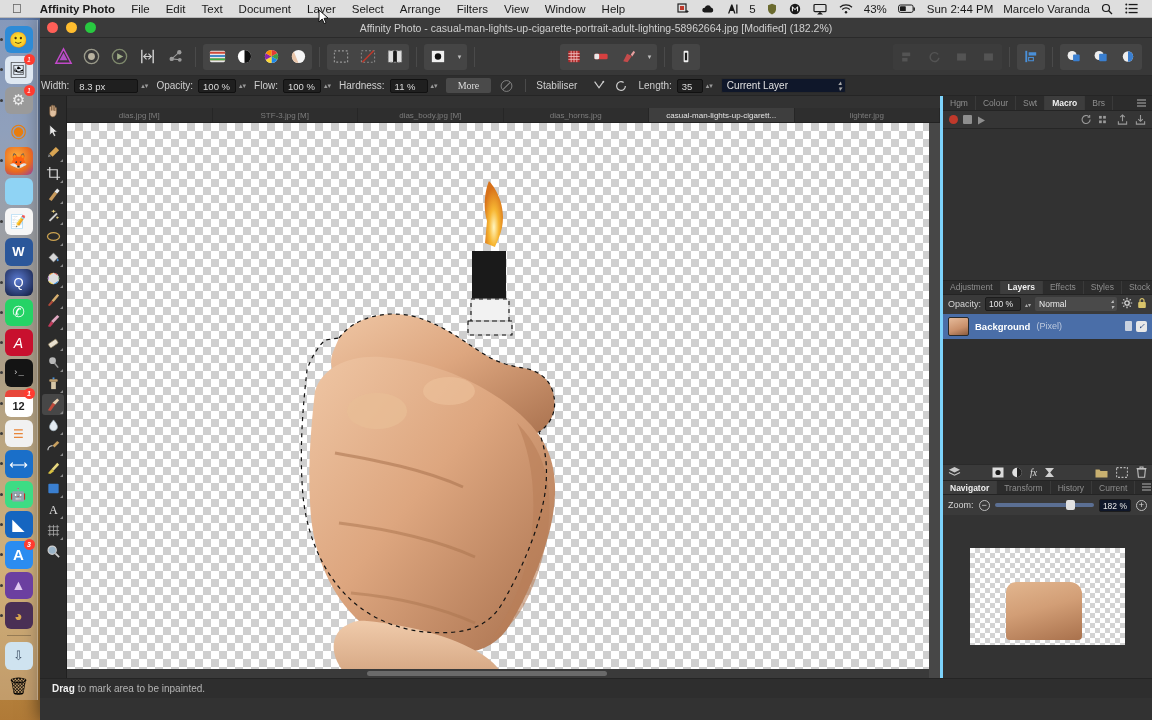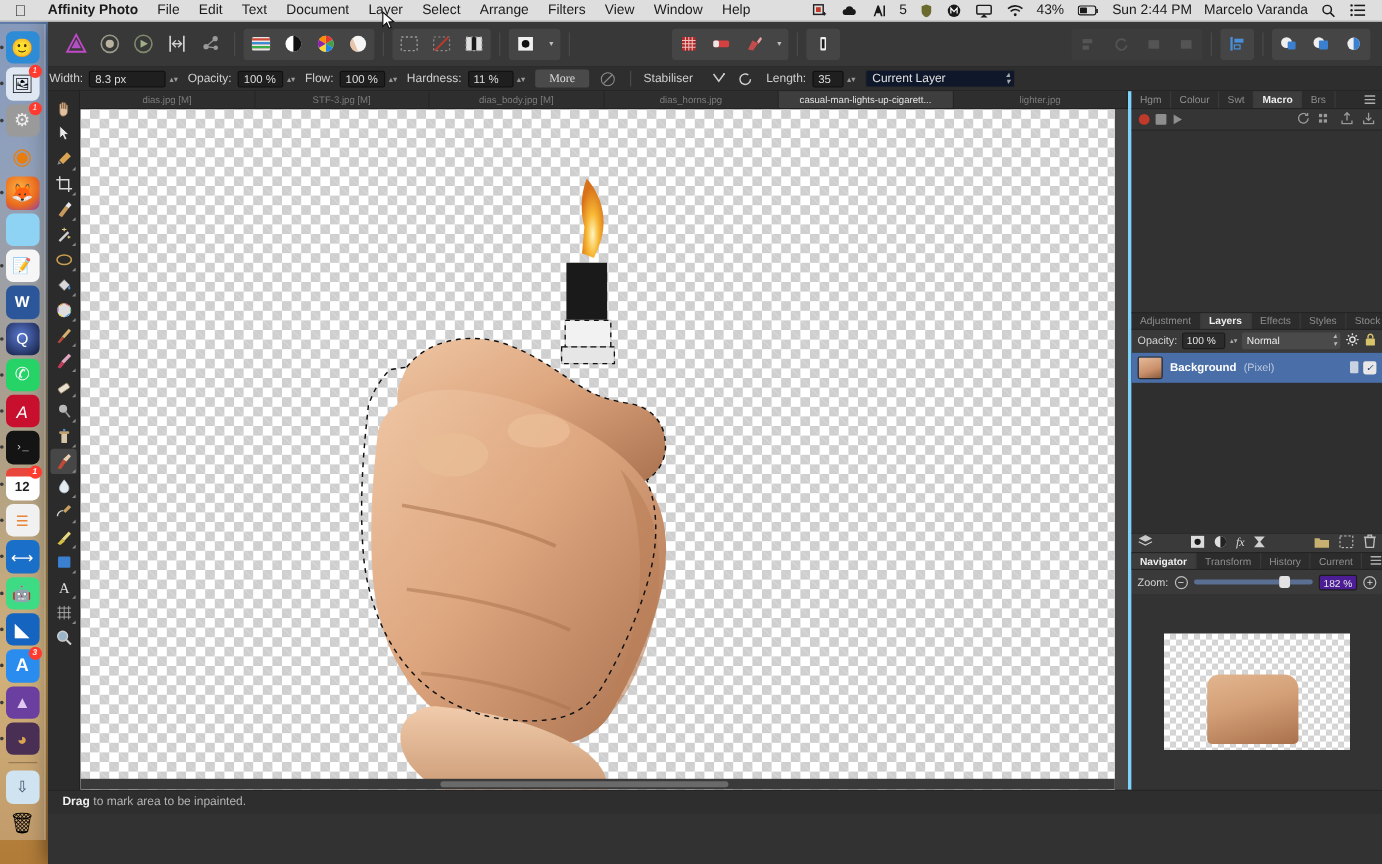--- a/index.html
+++ b/index.html
@@ -103,21 +103,21 @@
   .toolrail {
     width: 27px; background: #2b2b2b; border-right: 1px solid #202020;
     display: flex; flex-direction: column; align-items: center;
     padding-top: 4px; gap: 0px;
   }
   .tool { width: 22px; height: 21px; display:flex;align-items:center;justify-content:center; position:relative;}
   .tool .tri { position:absolute; right:1px; bottom:1px; width:0;height:0;
     border-left:3px solid transparent;border-bottom:3px solid #8a8a8a;}
 
   
-  .center { flex: 1; display: flex; flex-direction: column; background: #3c3c3c; }
+  .center { flex: 1; display: flex; flex-direction: column; background: #3c3c3c; margin-top: 12px; }
   .doctabs {
     height: 15px; background: #2e2e2e; display: flex; align-items: stretch;
     border-bottom: 1px solid #222;
   }
   .dtab {
     flex: 1; display:flex;align-items:center;justify-content:center;
     font-size: 8px; color: #7d7d7d; border-right: 1px solid #262626;
     overflow:hidden; white-space:nowrap;
   }
   .dtab.active { background: #3e3e3e; color: #e4e4e4; }
@@ -191,21 +191,21 @@
   .ltb-right{margin-left:auto;display:flex;gap:8px;align-items:center;}
 
   .navhdr{height:15px;background:#2c2c2c;display:flex;align-items:stretch;
     font-size:8.5px;color:#8e8e8e;border-top:1px solid #242424;border-bottom:1px solid #242424;}
   .zoomrow{height:20px;background:#3a3a3a;display:flex;align-items:center;
     padding:0 5px;gap:5px;font-size:9px;color:#d5d5d5;}
   .circ{width:11px;height:11px;border-radius:50%;border:1px solid #bdbdbd;
     display:flex;align-items:center;justify-content:center;font-size:9px;color:#ddd;line-height:9px;}
   .slider{flex:1;height:4px;background:#5b6f93;border-radius:2px;position:relative;}
   .slider .knob{position:absolute;left:72%;top:-3px;width:9px;height:10px;border-radius:2px;background:#e2e2e2;}
-  .zoomval{background:#4c1d95;border:1px solid #1c1c1c;border-radius:2px;height:13px;
+  .zoomval{background:#0f172a;border:1px solid #1c1c1c;border-radius:2px;height:13px;
     line-height:12px;padding:0 3px;font-size:8.5px;color:#e6e6e6;min-width:30px;text-align:center;}
   .navpreview{flex:1;background:#333;display:flex;align-items:center;justify-content:center;padding:6px;}
   .navinner{width:155px;height:97px;
     background-color:#fff;
     background-image:
       linear-gradient(45deg,#d3d3d3 25%,transparent 25%,transparent 75%,#d3d3d3 75%),
       linear-gradient(45deg,#d3d3d3 25%,transparent 25%,transparent 75%,#d3d3d3 75%);
     background-size:10px 10px;background-position:0 0,5px 5px;position:relative;}
   .navfist{position:absolute;left:36px;top:34px;width:76px;height:58px;
     background:linear-gradient(165deg,#e2b68f 0%,#d29e76 45%,#a9714c 100%);
@@ -414,20 +414,28 @@
     <div class="dockicon" style="background:#cfe3f0;color:#44566b;font-size:13px;">
       <span>⇩</span>
       </div>
     <div class="dockicon" style="background:transparent;font-size:17px;">
       <span>🗑</span>
       </div>
   </div>
 
   <div class="appwin">
 
+    <div class="titlebar">
+      <div class="traffic">
+        <span class="tl red"></span>
+        <span class="tl yel"></span>
+        <span class="tl grn"></span>
+      </div>
+      <div class="win-title">Affinity Photo - casual-man-lights-up-cigarette-portrait-adult-lighting-58962664.jpg [Modified] (182.2%)</div>
+    </div>
 
     <div class="toolbar">
       <div class="tgroup">
         <div class="tbtn">
           <svg width="19" height="19" viewBox="0 0 20 20">
               <path d="M10 2 18 17H2z" fill="none" stroke="#c149c9" stroke-width="1.6"></path>
               <path d="M10 6 14.2 14H5.8z" fill="#b14fc4"></path>
             </svg>
           </div>
         <div class="tbtn">

